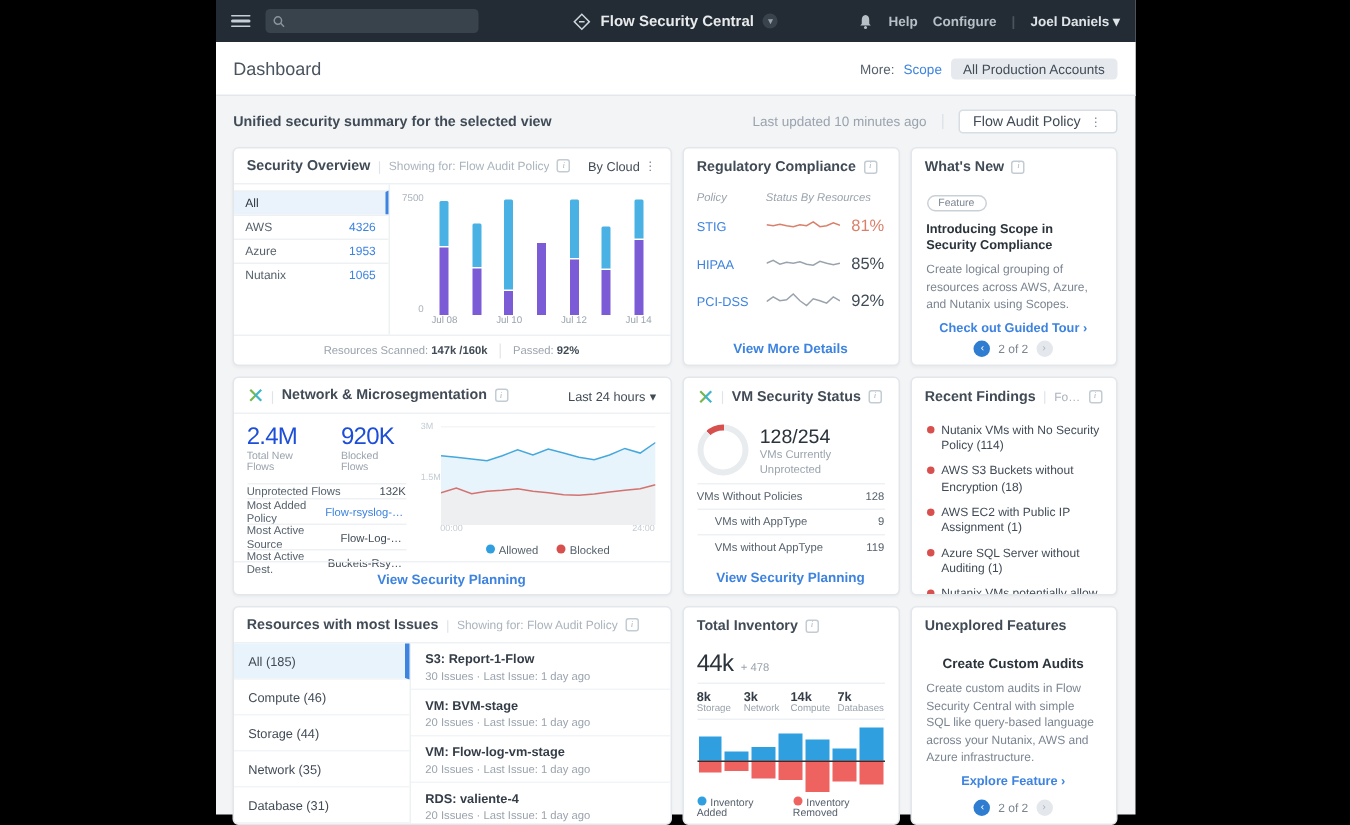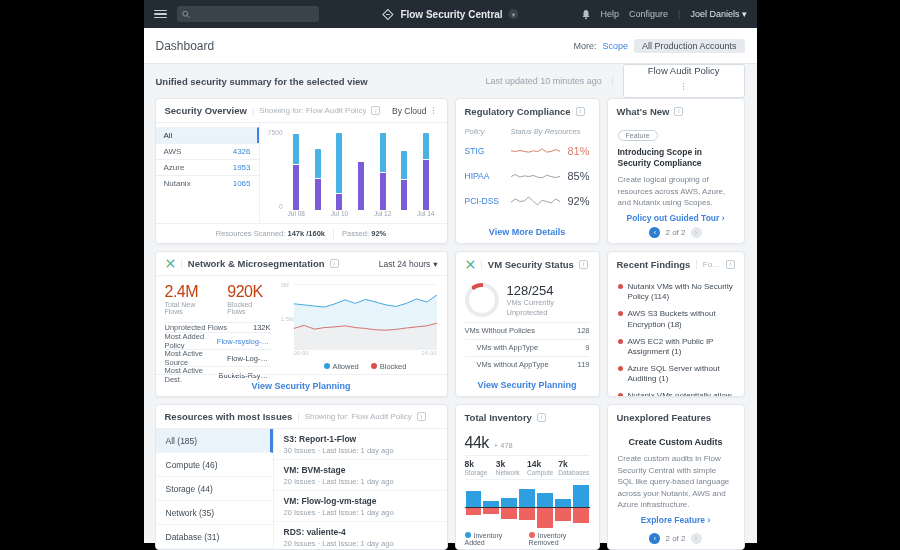--- a/index.html
+++ b/index.html
@@ -8,38 +8,38 @@
   .app { width:613px; height:543px; background:#f2f4f6; display:flex; flex-direction:column; }
 
   
   .topbar { height:28px; background:#232c34; display:flex; align-items:center; padding:0 10px; position:relative; flex:none; }
   .burger { width:13px; display:flex; flex-direction:column; gap:2px; cursor:pointer; margin-right:10px; }
   .burger div { height:1.5px; background:#c6ced6; border-radius:1px; }
   .searchbox { width:142px; height:16px; background:#39434c; border-radius:3px; display:flex; align-items:center; padding:0 5px; gap:4px; }
   .searchbox input { background:transparent; border:none; outline:none; color:#c6ced6; font-size:9px; width:100%; font-family:"Liberation Sans",sans-serif; }
   .tb-center { position:absolute; left:50%; transform:translateX(-50%); display:flex; align-items:center; gap:6px; color:#e8eaec; font-size:10px; font-weight:bold; }
   .caret-circle { width:10px; height:10px; border-radius:50%; background:#39434c; color:#9aa3ad; font-size:6px; display:flex; align-items:center; justify-content:center; cursor:pointer; }
-  .tb-right { margin-left:auto; display:flex; align-items:center; gap:10px; font-size:9px; color:#b7bfc7; }
+  .tb-right { margin-left:auto; display:flex; align-items:center; gap:10px; font-size:9px; color:#b7bfc7;font-weight:bold; }
   .tb-right .divider { color:#4a545e; }
   .tb-link { cursor:pointer; }
   .tb-user { color:#dfe4e8; cursor:pointer; }
 
   
   .page-header { height:36px; background:#fff; border-bottom:1px solid #e3e7eb; display:flex; align-items:center; justify-content:space-between; padding:0 12px; flex:none; }
   .page-title { font-size:12px; color:#4a545e; }
   .view-switch { display:flex; align-items:center; gap:6px; font-size:9px; color:#56616c; }
   .view-link { color:#3d83df; cursor:pointer; }
   .view-pill { background:#e6eaee; border-radius:3px; padding:2px 8px; color:#414b56; cursor:pointer; }
 
   
   .summary-bar { height:34px; display:flex; align-items:center; justify-content:space-between; padding:0 12px; flex:none; }
   .summary-title { font-size:9.5px; font-weight:bold; color:#414b56; }
   .summary-right { display:flex; align-items:center; gap:10px; }
   .last-updated { font-size:9px; color:#9aa3ad; padding-right:10px; border-right:1px solid #dfe4e8; }
-  .policy-btn { background:#fff; border:1px solid #d7dde2; border-radius:3px; height:34px; padding:0 24px; display:flex; align-items:center; gap:6px; font-size:9.5px; color:#414b56; cursor:pointer;flex-direction:column; }
+  .policy-btn { background:#fff; border:1px solid #d7dde2; border-radius:3px; height:16px; padding:0 9px; display:flex; align-items:center; gap:6px; font-size:9.5px; color:#414b56; cursor:pointer; }
   .kebab { color:#7b8591; font-size:8px; }
 
   
   .grid { display:grid; grid-template-columns:293px 145px 138px; grid-auto-rows:146px; gap:7px; padding:0 11px 6px; }
   .card { background:#fff; border:1px solid #e3e7eb; border-radius:4px; box-shadow:0 1px 2px rgba(0,0,0,.04); overflow:hidden; display:flex; flex-direction:column; }
   .card-h { min-height:24px; display:flex; align-items:center; gap:5px; padding:0 9px; border-bottom:1px solid #eef1f4; flex:none; }
   .card-title { font-size:9.5px; font-weight:bold; color:#414b56; white-space:nowrap; }
   .hsep { color:#dfe4e8; font-size:9px; }
   .showing-for { font-size:8px; color:#aab3bc; white-space:nowrap; overflow:hidden; text-overflow:ellipsis; }
   .info { width:9px; height:9px; min-width:9px; border:1px solid #c3ccd3; border-radius:2px; color:#aeb7bf; font-size:6px; display:flex; align-items:center; justify-content:center; cursor:pointer; font-style:italic; font-family:"Liberation Serif",serif; }
@@ -93,21 +93,21 @@
   .cta { margin-top:auto; text-align:center; font-size:8.5px; font-weight:bold; color:#3d83df; cursor:pointer; padding:4px 0; }
   .pg { height:22px; display:flex; align-items:center; justify-content:center; gap:5px; font-size:8px; color:#7b8591; flex:none; }
   .pg-btn { width:11px; height:11px; border-radius:50%; display:flex; align-items:center; justify-content:center; font-size:7px; cursor:pointer; line-height:1; }
   .pg-prev { background:#2e7dd1; color:#fff; }
   .pg-next { background:#e4e8ec; color:#aab3bc; }
 
   
   .nm-body { flex:1; display:flex; min-height:0; }
   .nm-left { width:124px; padding:7px 9px 0; display:flex; flex-direction:column; }
   .nm-stats { display:flex; gap:14px; margin-bottom:7px; }
-  .nm-sv { font-size:16px; color:#c2410c; letter-spacing:-0.5px; }
+  .nm-sv { font-size:16px; color:#1d4ed8; letter-spacing:-0.5px; }
   .nm-sl { font-size:7px; color:#9aa3ad; }
   .kv-row { height:17px; display:flex; align-items:center; justify-content:space-between; border-top:1px solid #eef1f4; font-size:7.5px; color:#56616c; }
   .kv-val { color:#414b56; max-width:62px; white-space:nowrap; overflow:hidden; text-overflow:ellipsis; }
   .kv-val.link { color:#3d83df; cursor:pointer; }
   .nm-chart { flex:1; display:flex; flex-direction:column; padding:8px 10px 0 14px; min-width:0; }
   .nm-plot { flex:1; position:relative; }
   .nm-plot svg { position:absolute; inset:0; width:100%; height:100%; }
   .ylab { position:absolute; left:-13px; font-size:6px; color:#c3ccd3; }
   .nm-xrow { height:9px; display:flex; justify-content:space-between; font-size:6px; color:#c3ccd3; }
   .nm-legend { height:15px; display:flex; align-items:center; justify-content:center; gap:12px; font-size:7.5px; color:#56616c; }
@@ -337,21 +337,21 @@
 
     <div class="card">
       <div class="card-h" style="border-bottom:none;">
         <span class="card-title">What's New</span>
         <span class="info">i</span>
       </div>
       <div class="wn-body">
         <span class="badge">Feature</span>
         <div class="wn-title">Introducing Scope in Security Compliance</div>
         <div class="wn-text">Create logical grouping of resources across AWS, Azure, and Nutanix using Scopes.</div>
-        <div class="cta">Policy out Guided Tour ›</div>
+        <div class="cta">Check out Guided Tour ›</div>
       </div>
       <div class="pg">
         <span class="pg-btn pg-prev">‹</span>
         <span>2 of 2</span>
         <span class="pg-btn pg-next">›</span>
       </div>
     </div>
 
     <div class="card">
       <div class="card-h">

